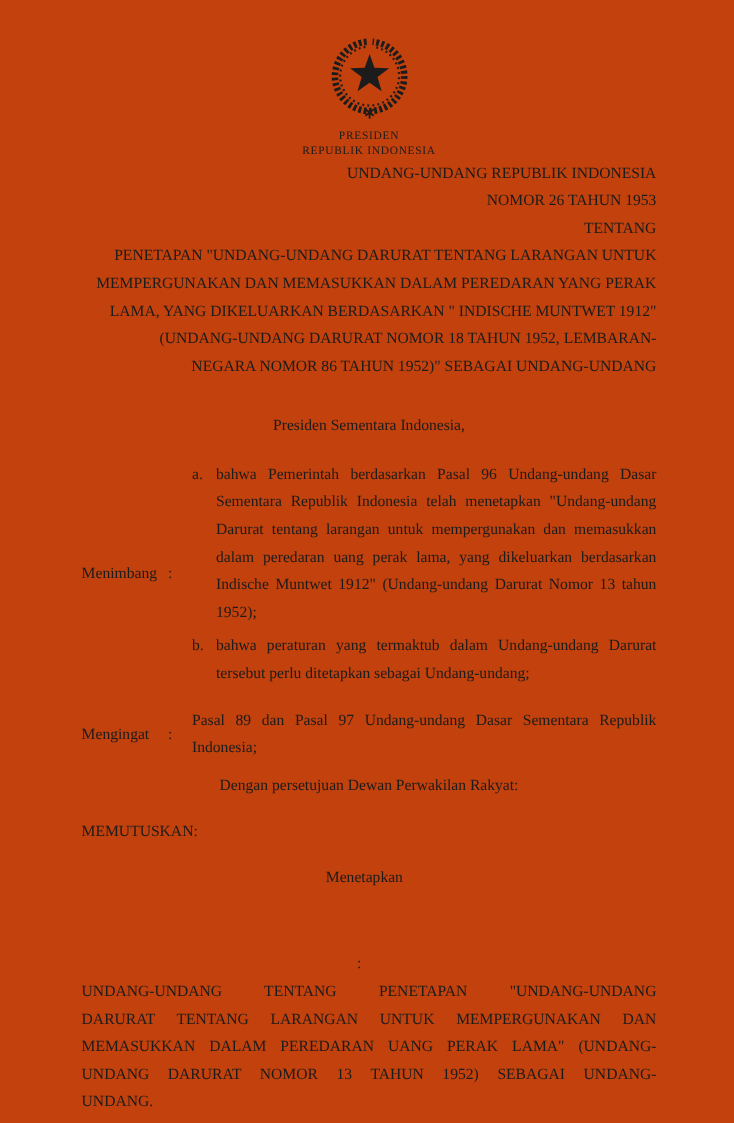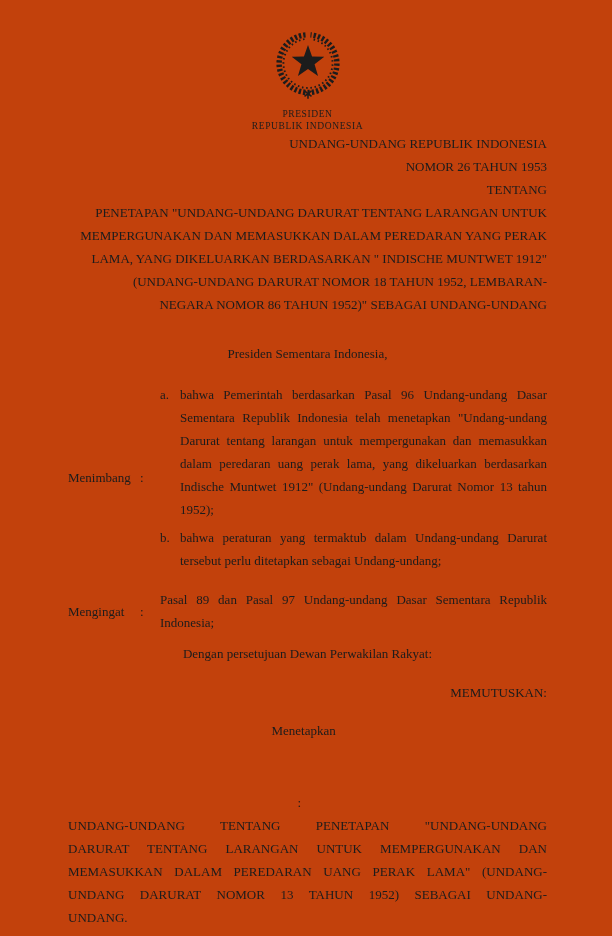--- a/index.html
+++ b/index.html
@@ -79,21 +79,21 @@
   .item-text {
     flex: 1 1 auto;
     text-align: justify;
   }
   .agreement-line {
     margin-top: 8px;
     text-align: center;
   }
   .decision-heading {
     margin-top: 16px;
-    text-align: right;
+    text-align: left;
   }
   .menetapkan-text {
     word-spacing: 8px;
   }
   .catchword {
     margin-top: 0;
     text-align: right;
     padding-right: 8px;
   }
 </style>

